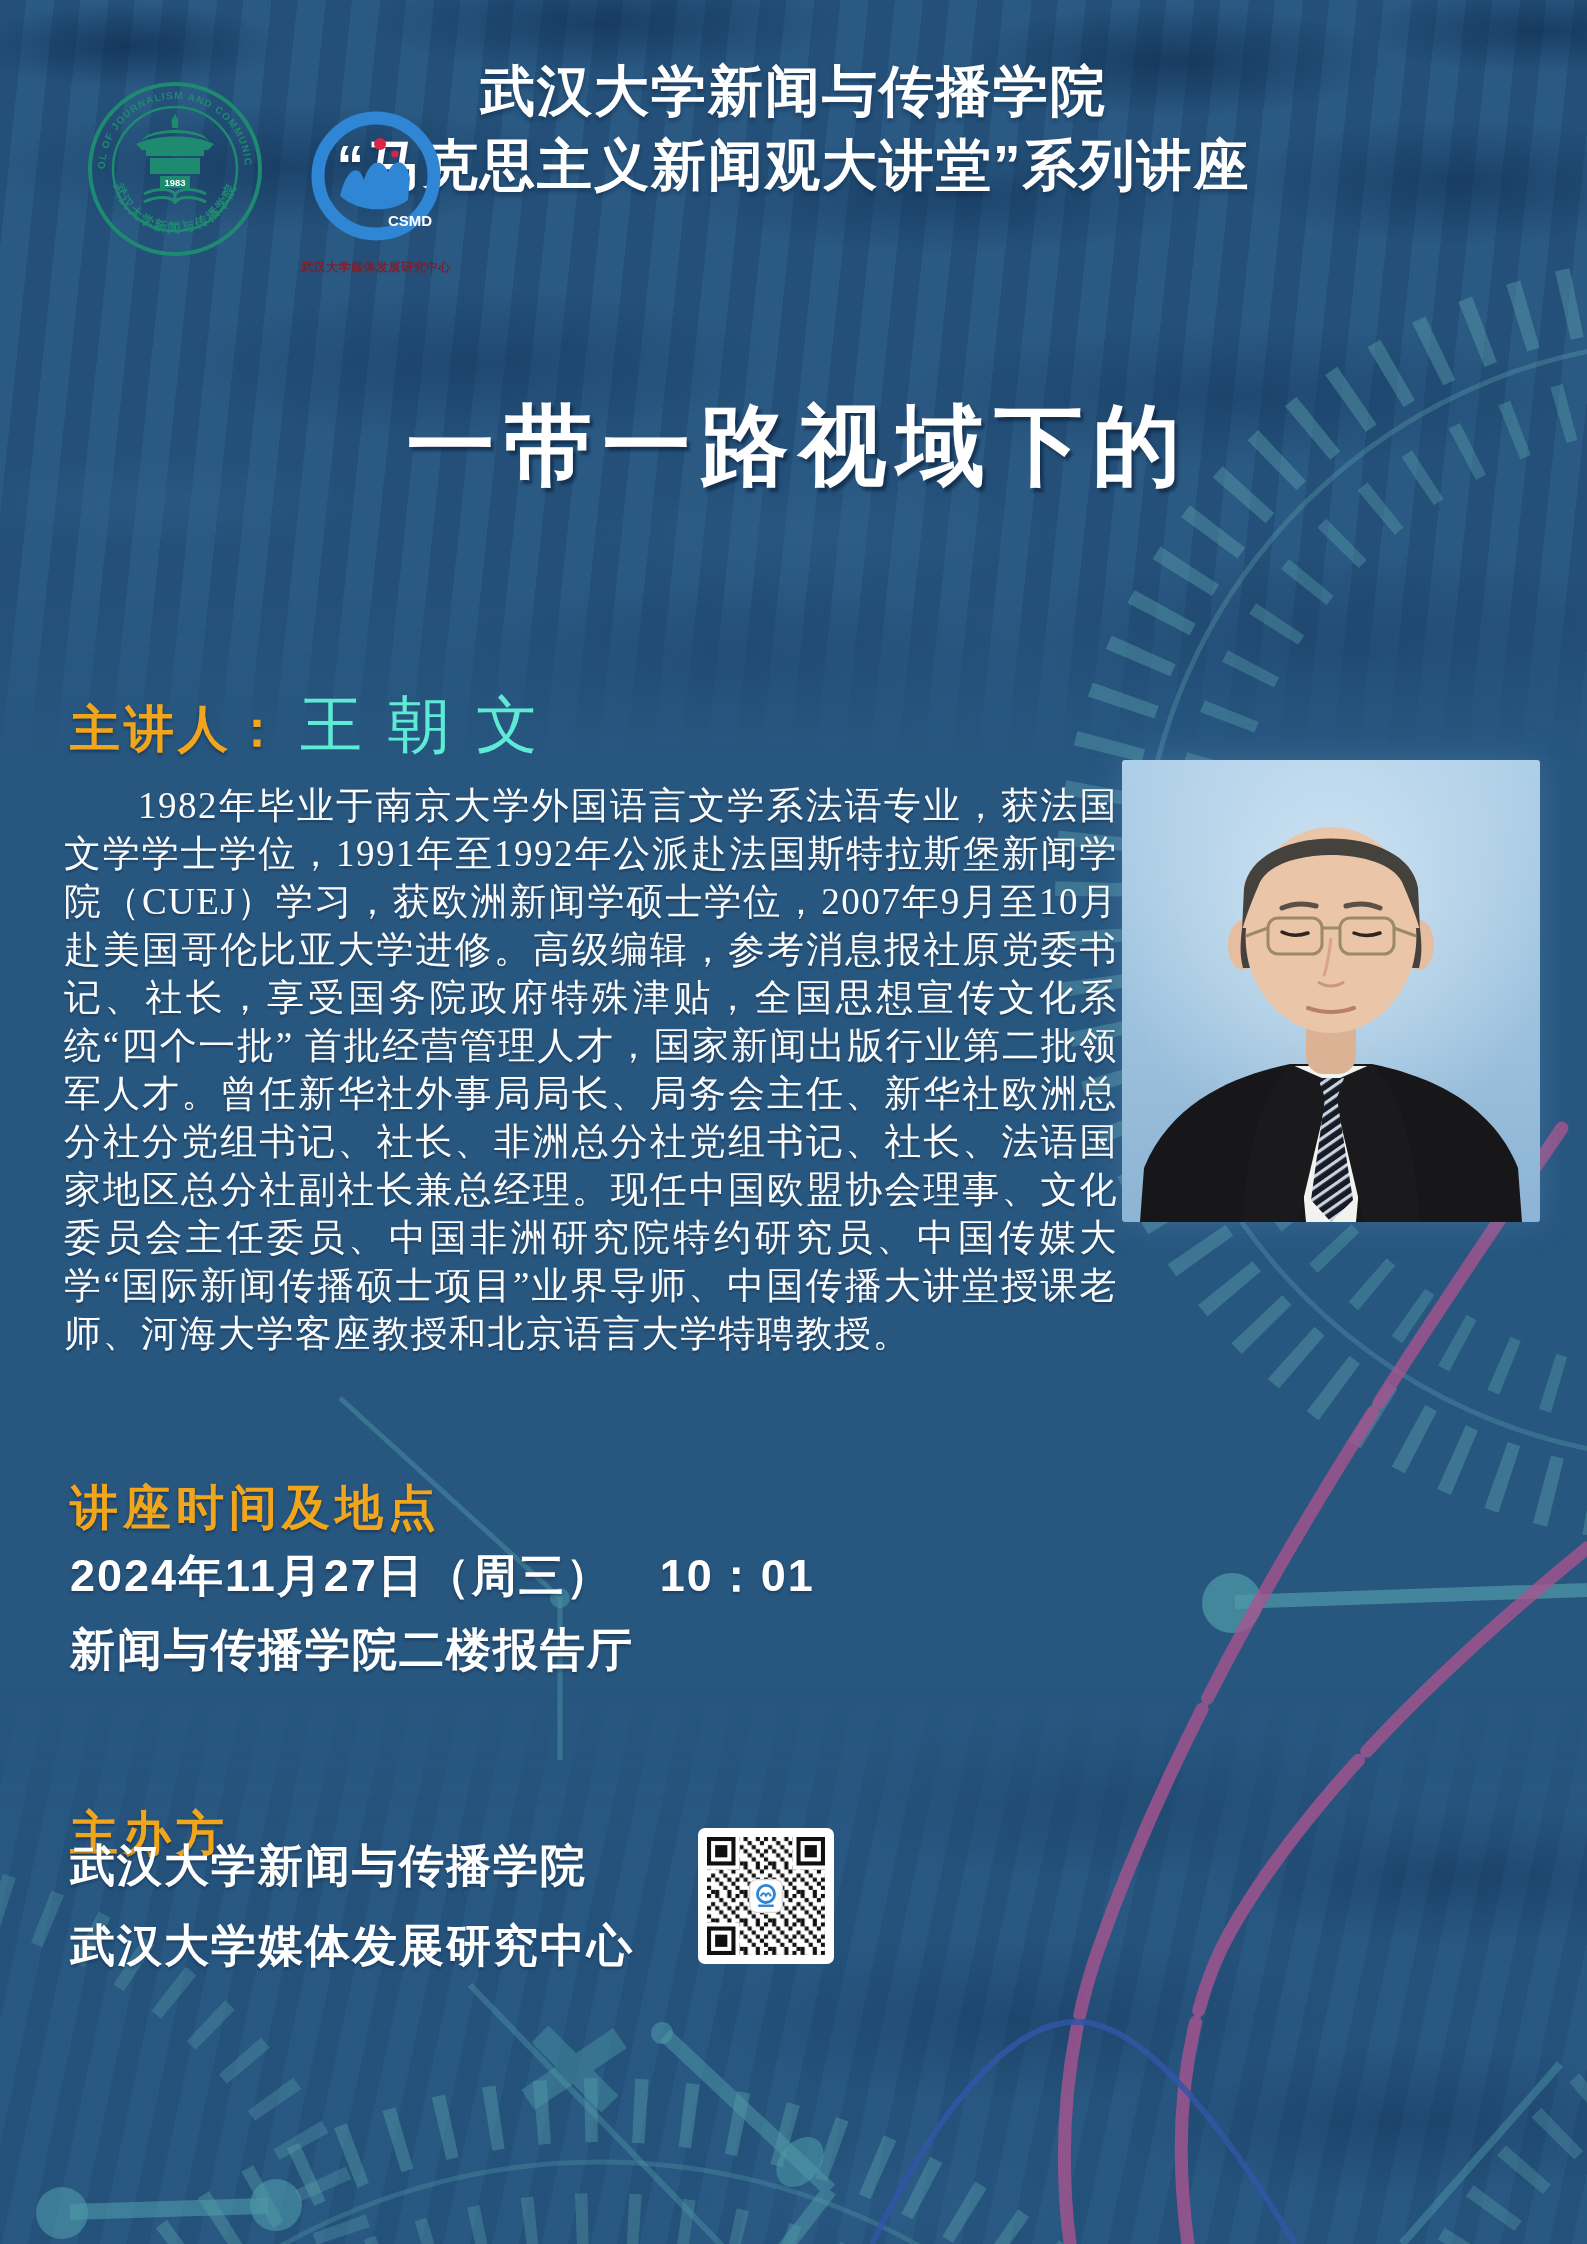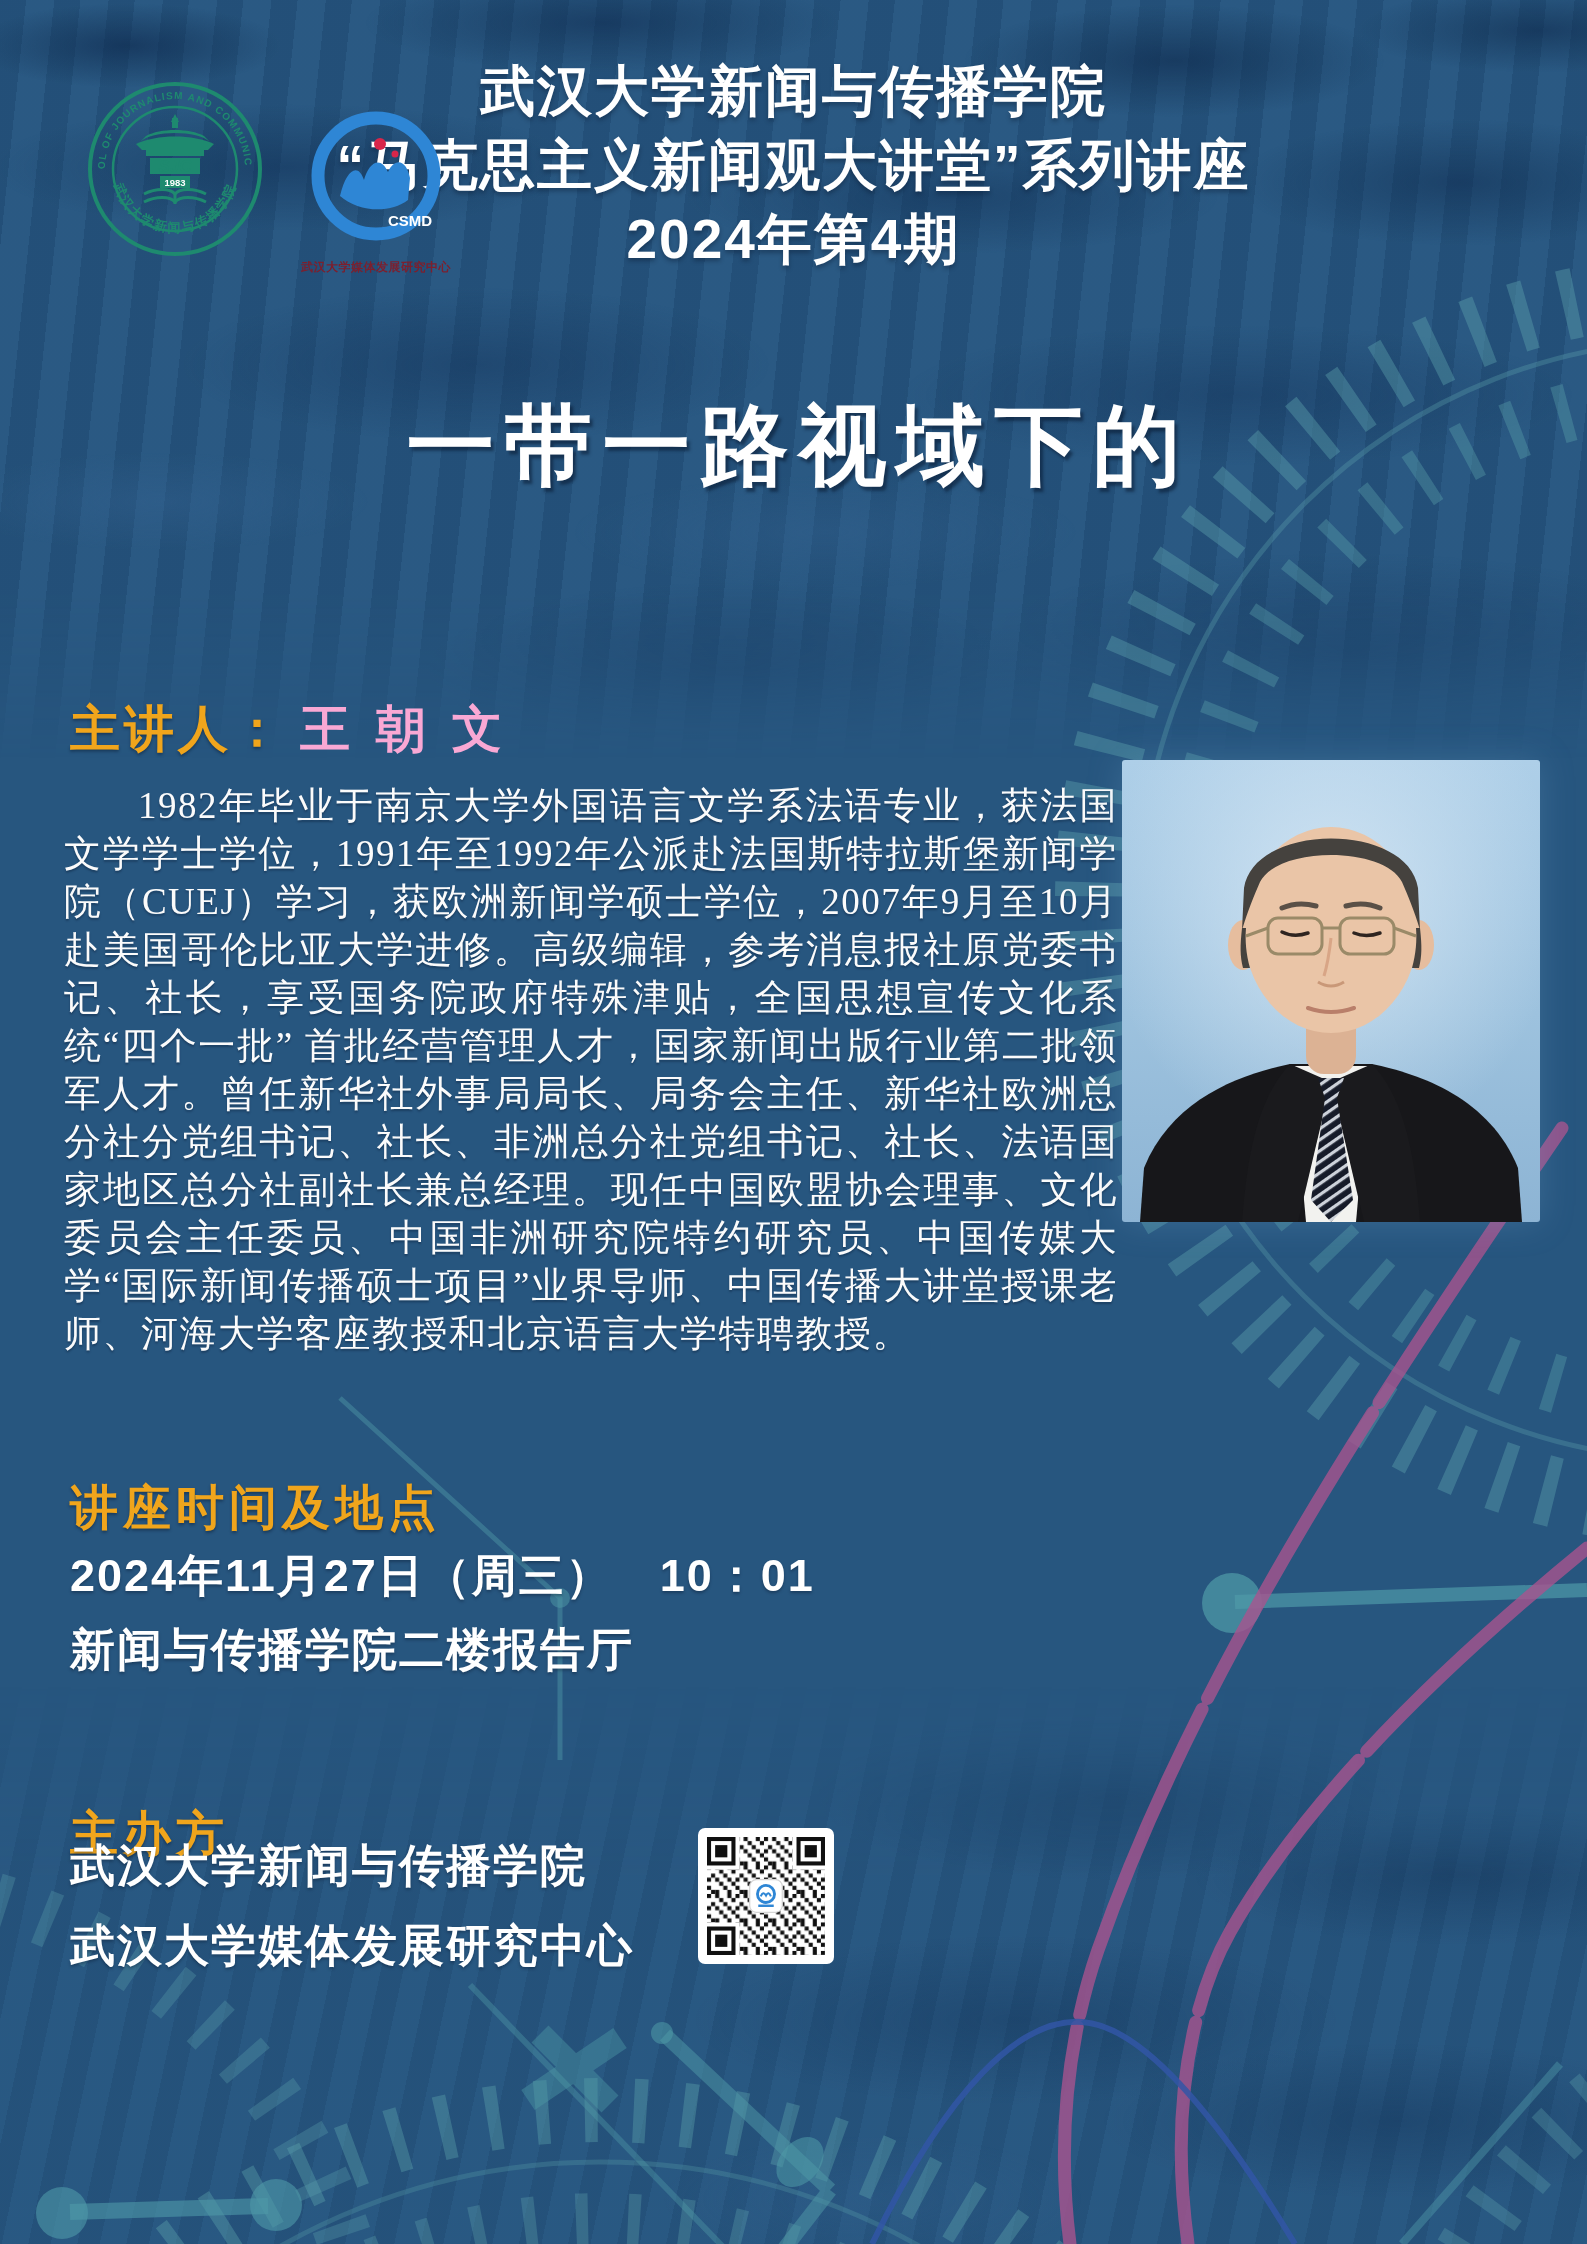--- a/index.html
+++ b/index.html
@@ -56,21 +56,21 @@
   .main-title{position:absolute;left:0;right:0;top:392px;text-align:center;color:#fff;z-index:2;
     font-family:"DejaVu Serif",serif;font-weight:700;}
   .main-title .t1{font-size:88px;line-height:106px;letter-spacing:10px;
     text-shadow:3px 4px 3px rgba(6,20,42,.5);padding-left:10px;}
   .main-title .t2{font-size:88px;line-height:110px;letter-spacing:20px;
     text-shadow:3px 4px 3px rgba(6,20,42,.5);}
   
   .speaker{position:absolute;left:70px;top:652px;z-index:2;display:flex;align-items:baseline;}
   .speaker .label{color:#f0a51c;font-size:50px;font-weight:800;letter-spacing:4px;
     text-shadow:0 2px 3px rgba(5,18,38,.4);margin-top:44px;}
-  .speaker .name{color:#f9a8d4;font-size:50px;font-weight:700;letter-spacing:26px;margin-left:14px;}
+  .speaker .name{color:#5eead4;font-size:62px;font-weight:400;letter-spacing:26px;margin-left:14px;}
   
   .bio{position:absolute;left:64px;top:782px;width:1054px;z-index:2;margin:0;
     color:#fbfbfb;font-size:37px;line-height:48px;letter-spacing:1.5px;
     font-family:Liberation Serif, serif;text-align:justify;text-indent:74px;
     text-shadow:0 2px 2px rgba(6,20,42,.35);}
   
   .photo{position:absolute;left:1122px;top:760px;width:418px;height:462px;z-index:2;
     border-radius:3px;overflow:hidden;box-shadow:0 0 34px rgba(120,170,210,.25);}
   
   .gold-heading{position:absolute;left:70px;z-index:2;color:#f0a51c;font-size:48px;font-weight:800;
@@ -173,21 +173,20 @@
       <circle cx="84" cy="40" r="6" fill="#d8264a"></circle>
       <circle cx="99" cy="50" r="3.5" fill="#d8264a"></circle>
       <text x="114" y="122" fill="#ffffff" font-size="15" font-weight="700" text-anchor="middle">CSMD</text>
     </svg>
     <div class="csmd-caption">武汉大学媒体发展研究中心</div>
   </div>
 
   <div class="series">
     <div>武汉大学新闻与传播学院</div>
     <div>“马克思主义新闻观大讲堂”系列讲座</div>
-    <div>2024年第4期</div>
   </div>
 
   <div class="main-title">
     <div class="t1">一带一路视域下的</div>
   </div>
 
   <div class="speaker">
     <span class="label">主讲人：</span>
     <span class="name">王朝文</span>
   </div>

